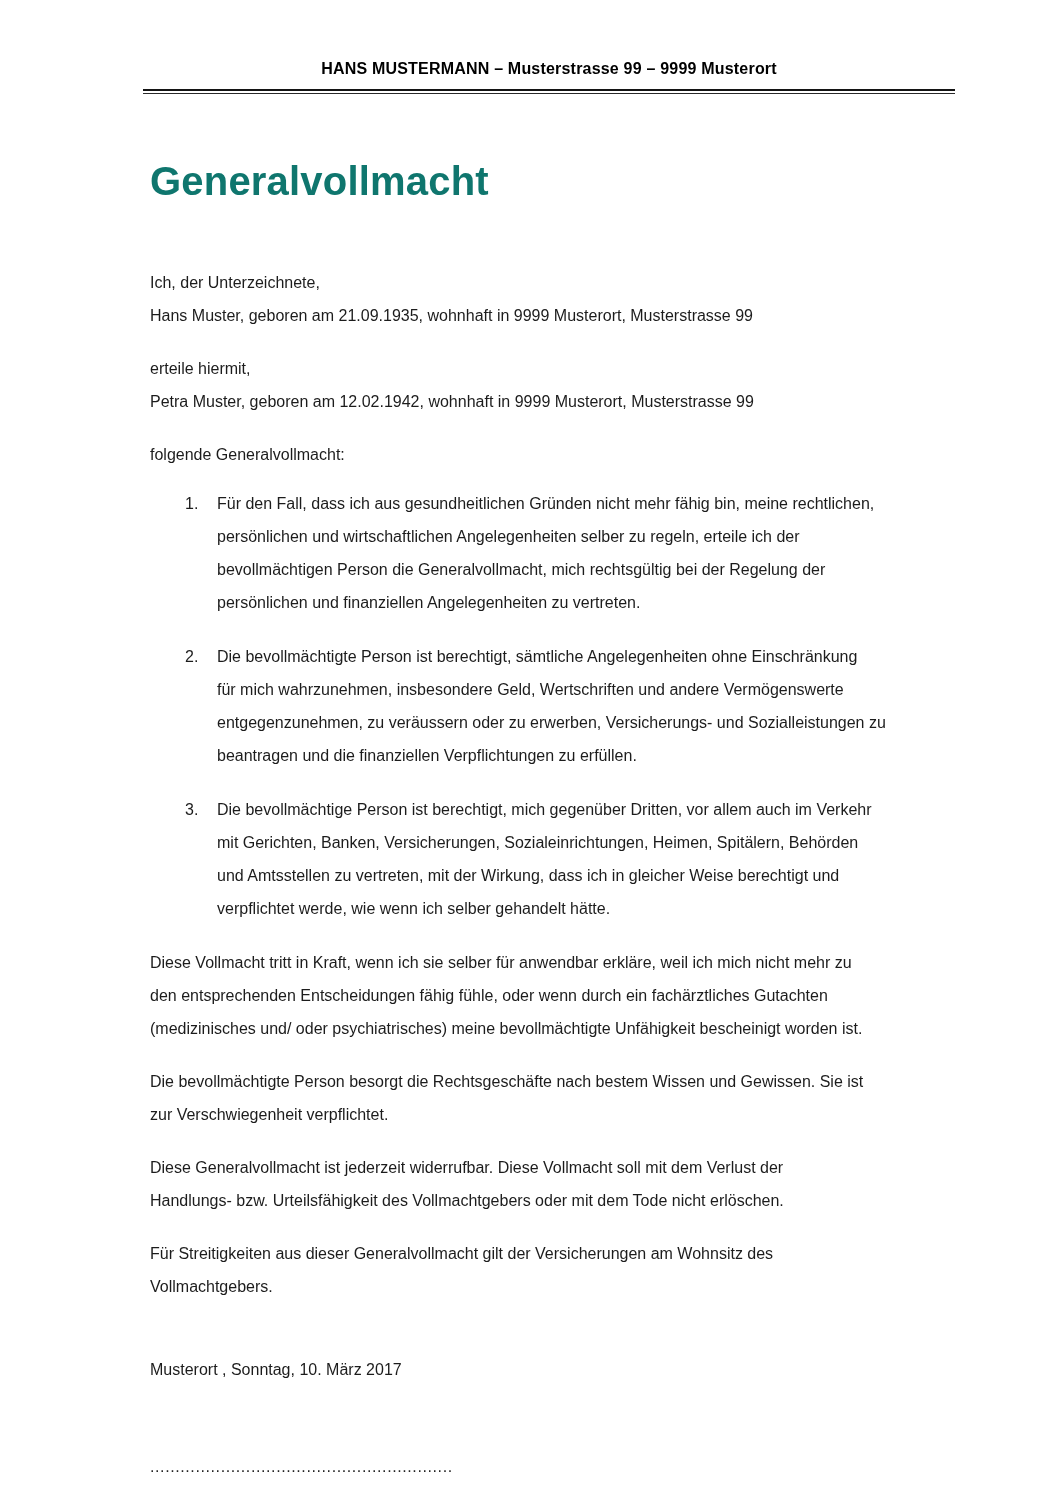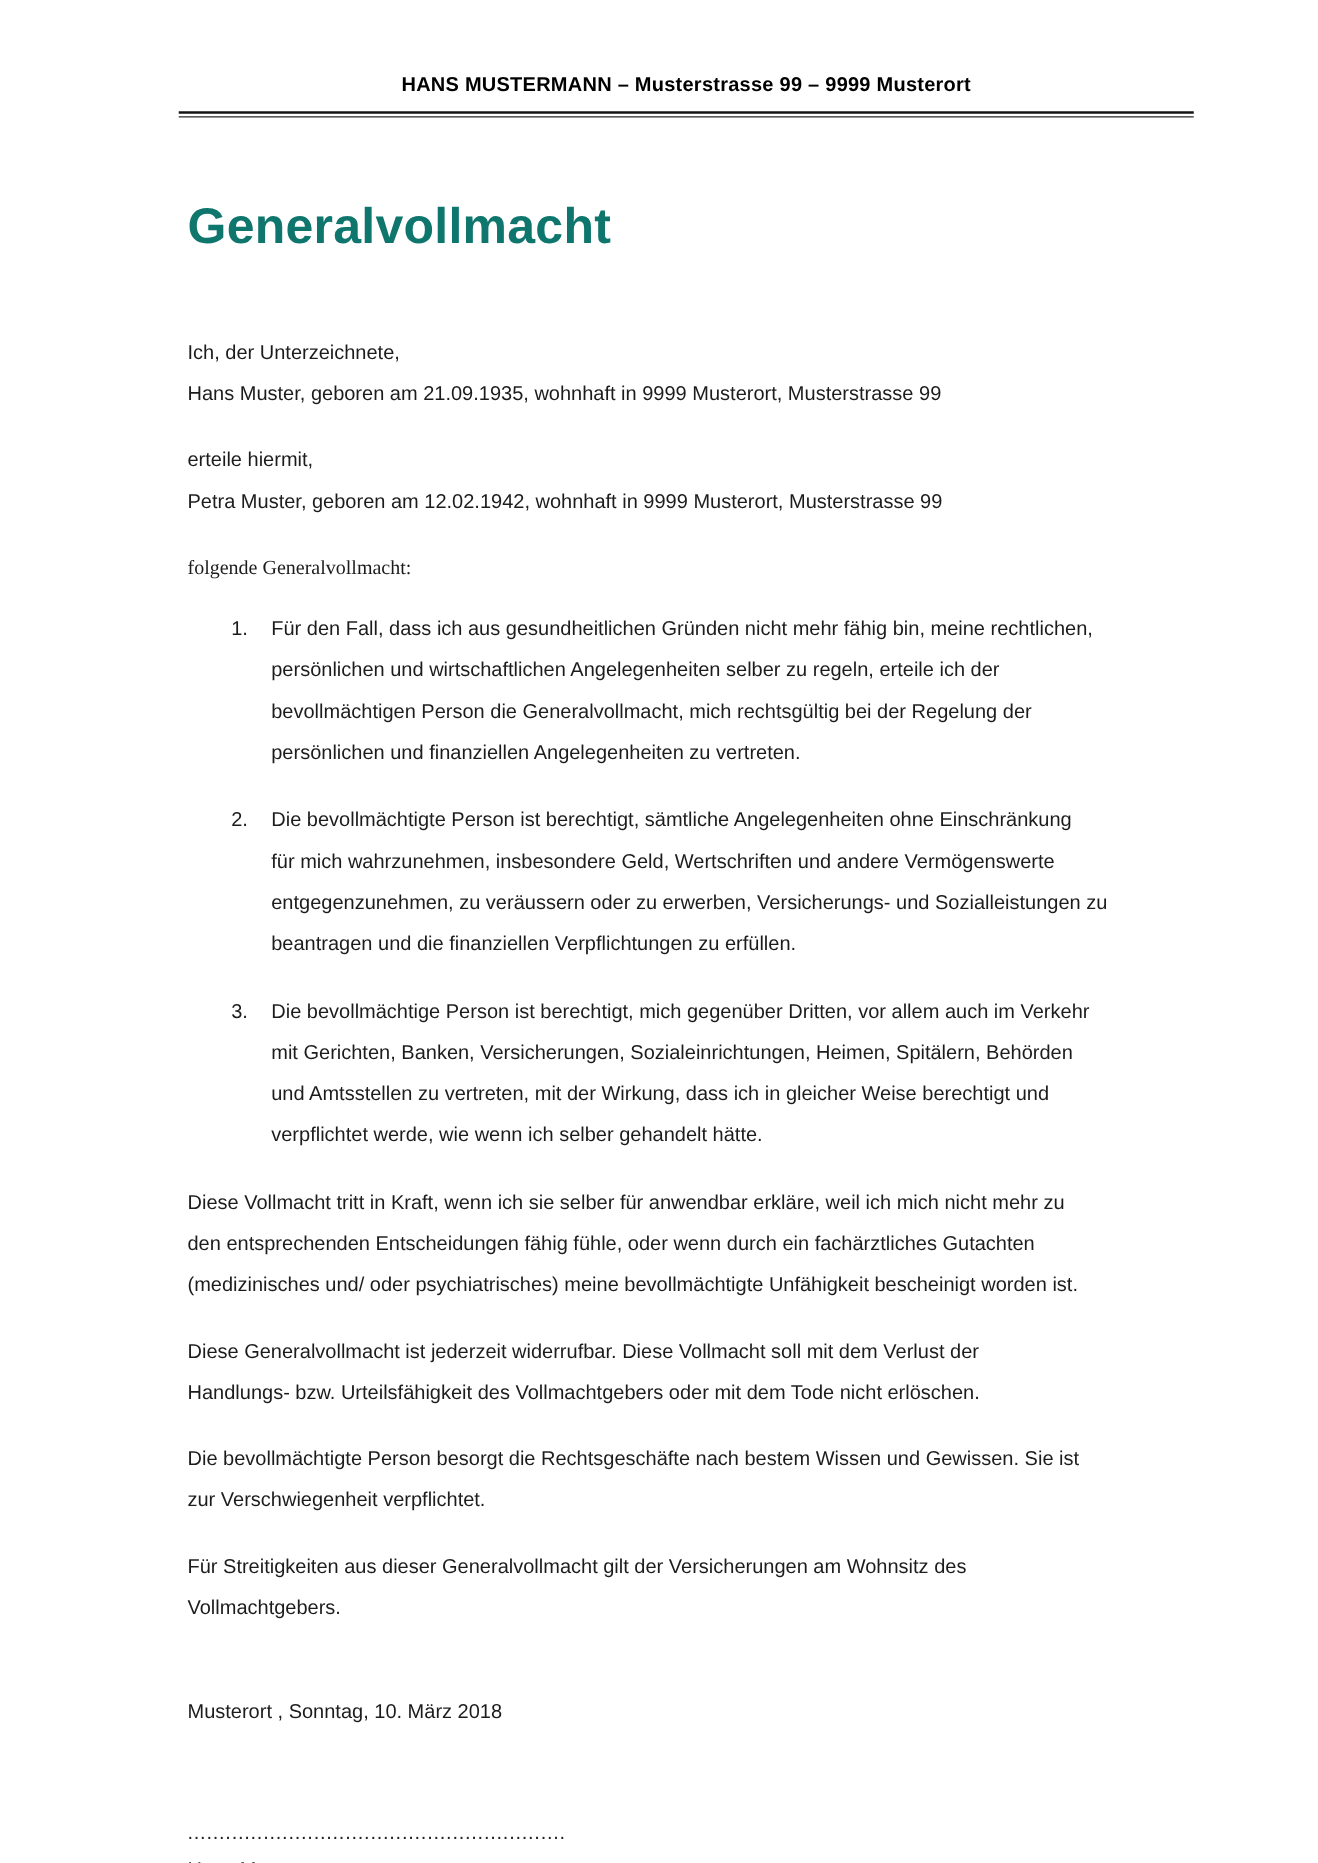--- a/index.html
+++ b/index.html
@@ -56,21 +56,20 @@
   }
   .para {
     margin: 0 0 20px 0;
     white-space: pre-line;
   }
   .intro-first {
     margin-top: 62px;
   }
   .lead-in {
     margin-bottom: 16px;
-    font-family: Liberation Serif, serif;
   }
   
   .num-list {
     margin: 0 0 2px 0;
   }
   .num-item {
     display: flex;
     margin: 0 0 21px 0;
   }
   .num-marker {
@@ -148,30 +147,30 @@
 und Amtsstellen zu vertreten, mit der Wirkung, dass ich in gleicher Weise berechtigt und
 verpflichtet werde, wie wenn ich selber gehandelt hätte.</span>
       </div>
 
     </div>
 
     <p class="para">Diese Vollmacht tritt in Kraft, wenn ich sie selber für anwendbar erkläre, weil ich mich nicht mehr zu
 den entsprechenden Entscheidungen fähig fühle, oder wenn durch ein fachärztliches Gutachten
 (medizinisches und/ oder psychiatrisches) meine bevollmächtigte Unfähigkeit bescheinigt worden ist.</p>
 
+    <p class="para">Die bevollmächtigte Person besorgt die Rechtsgeschäfte nach bestem Wissen und Gewissen. Sie ist
+zur Verschwiegenheit verpflichtet.</p>
+
     <p class="para">Diese Generalvollmacht ist jederzeit widerrufbar. Diese Vollmacht soll mit dem Verlust der
 Handlungs- bzw. Urteilsfähigkeit des Vollmachtgebers oder mit dem Tode nicht erlöschen.</p>
-
-    <p class="para">Die bevollmächtigte Person besorgt die Rechtsgeschäfte nach bestem Wissen und Gewissen. Sie ist
-zur Verschwiegenheit verpflichtet.</p>
 
     <p class="para">Für Streitigkeiten aus dieser Generalvollmacht gilt der Versicherungen am Wohnsitz des
 Vollmachtgebers.</p>
 
-    <p class="date-line">Musterort , Sonntag, 10. März 2018</p>
+    <p class="date-line">Musterort , Sonntag, 10. März 2017</p>
 
     <div class="signature">
       <div class="signature-dots">............................................................</div>
       <div class="signatory-name">Hans Muster</div>
     </div>
 
   </div>
 </div>
 
 </body></html>

